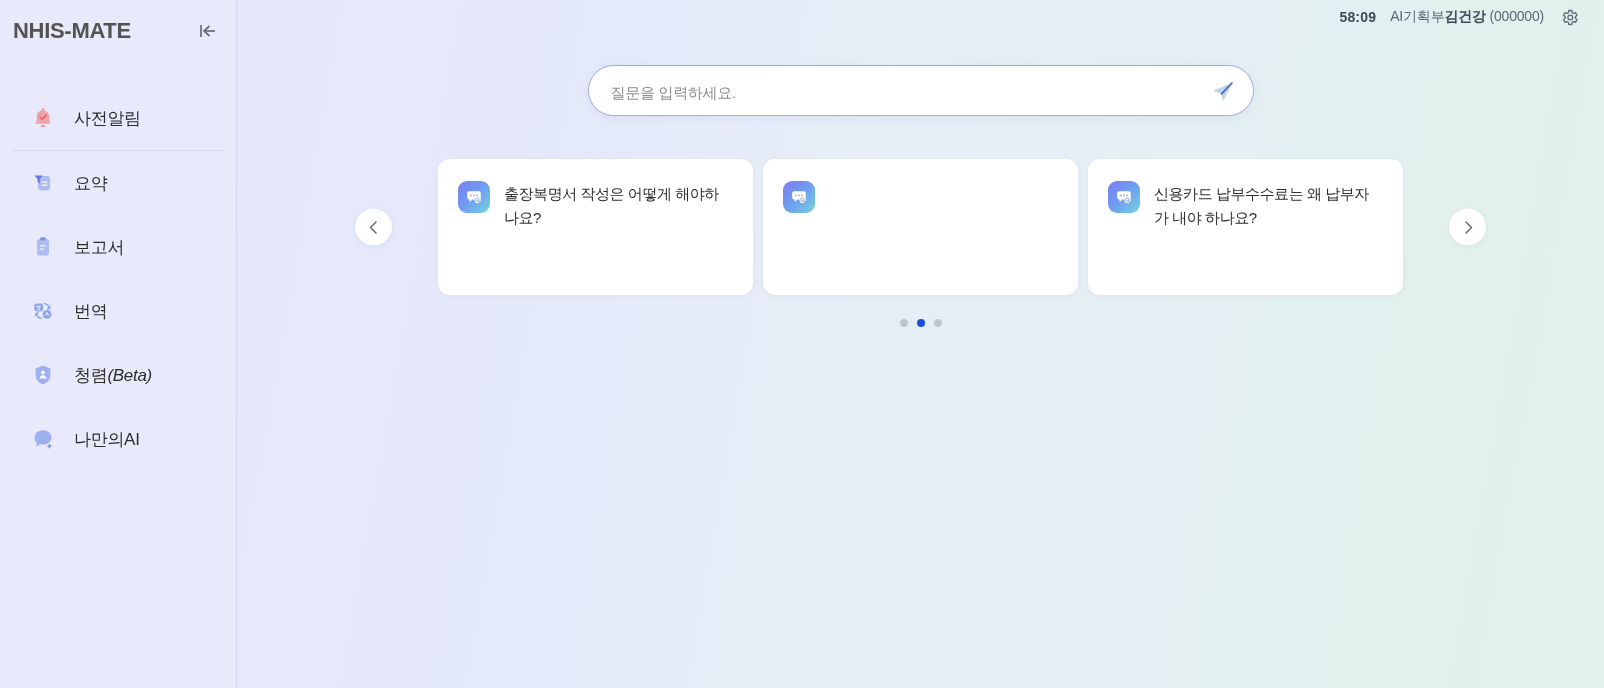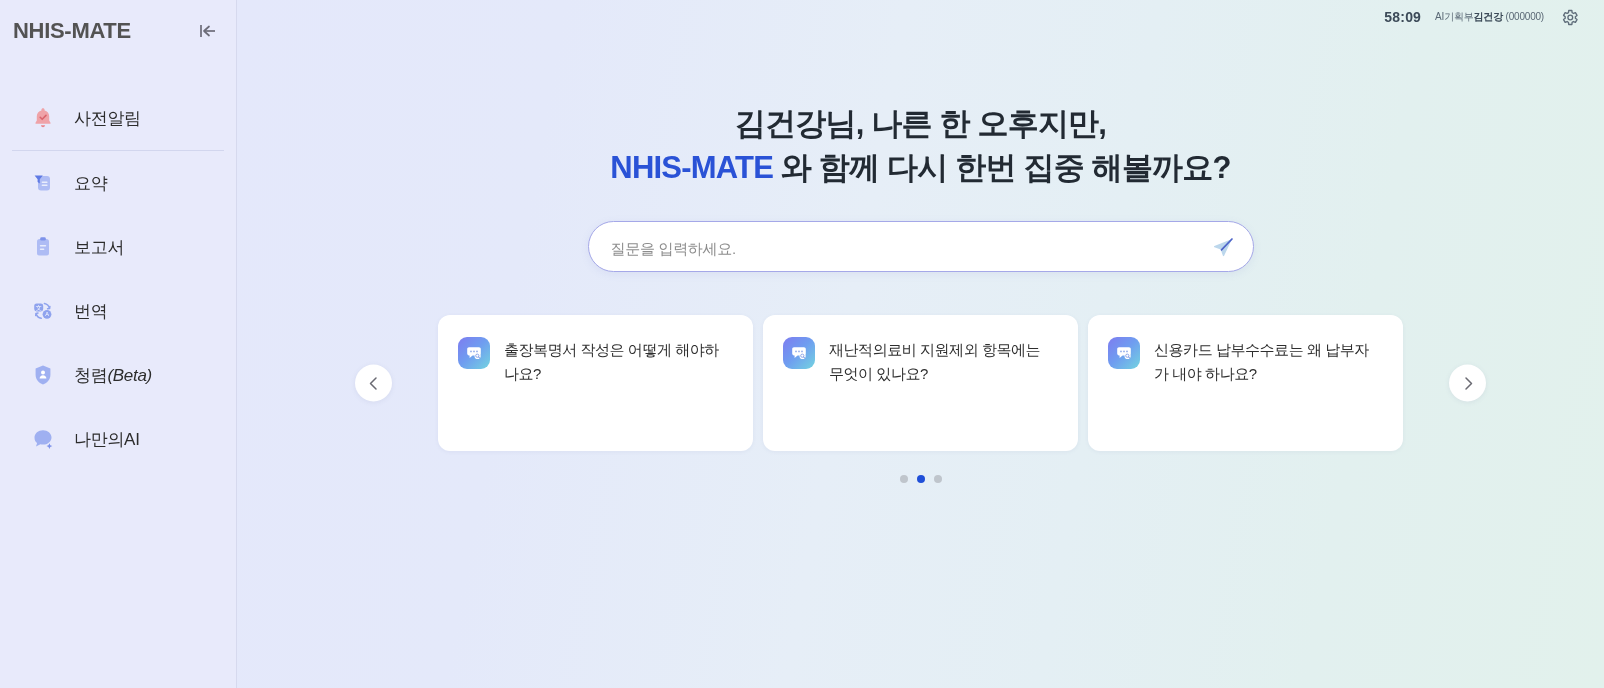--- a/index.html
+++ b/index.html
@@ -85,21 +85,21 @@
     padding-right: 24px;
     gap: 14px;
   }
   .timer {
     font-size: 14px;
     font-weight: bold;
     color: #3c4a58;
     letter-spacing: 0.2px;
   }
   .user-info {
-    font-size: 10px;
+    font-size: 14px;
     color: #5a6875;
     letter-spacing: -0.2px;
   }
   .user-info b { color: #3c4a58; font-weight: bold; }
   .gear-btn {
     width: 22px; height: 22px;
     display: flex; align-items: center; justify-content: center;
     cursor: pointer;
   }
 
@@ -324,24 +324,20 @@
     <div class="timer">58:09</div>
     <div class="user-info"><span>AI기획부</span><b>김건강</b> <span>(000000)</span></div>
     <div class="gear-btn">
       <svg width="19" height="19" viewBox="0 0 24 24">
         <path d="M19.4 13a7.8 7.8 0 0 0 0-2l2.1-1.6-2-3.5-2.5 1a7.7 7.7 0 0 0-1.7-1L15 3.1h-4l-.3 2.7c-.6.3-1.2.6-1.7 1l-2.5-1-2 3.5L6.6 11a7.8 7.8 0 0 0 0 2l-2.1 1.6 2 3.5 2.5-1c.5.4 1.1.8 1.7 1l.3 2.7h4l.3-2.7c.6-.3 1.2-.6 1.7-1l2.5 1 2-3.5z" fill="none" stroke="#5f6d7a" stroke-width="1.7" stroke-linejoin="round"></path>
         <circle cx="13" cy="12" r="3" fill="none" stroke="#5f6d7a" stroke-width="1.7"></circle>
       </svg>
     </div>
   </div>
 
-  <div class="headline">
-    <div class="headline-row">김건강님, 나른 한 오후지만,</div>
-    <div class="headline-row"><span class="headline-brand">NHIS-MATE</span><span> 와 함께 다시 한번 집중 해볼까요?</span></div>
-  </div>
 
   <div class="search-wrap">
     <div class="search-box">
       <input class="search-input" type="text" placeholder="질문을 입력하세요." style="">
     </div>
     <div class="send-btn">
       <svg width="24" height="24" viewBox="0 0 24 24">
         <path d="M21 4L3.4 11.1c-.6.2-.6 1 0 1.2l6.3 2.2 2.2 6.3c.2.6 1 .6 1.2 0z" fill="#bcd7ec"></path>
         <path d="M21 4l-10.5 10.9" fill="none" stroke="#4d63c8" stroke-width="1.7" stroke-linecap="round"></path>
       </svg>
@@ -371,21 +367,20 @@
           <svg width="20" height="20" viewBox="0 0 20 20">
             <path d="M5 4.2h10c1 0 1.8.8 1.8 1.8v4.6c0 1-.8 1.8-1.8 1.8H8.6L5.6 15v-2.6H5c-1 0-1.8-.8-1.8-1.8V6c0-1 .8-1.8 1.8-1.8z" fill="#fff"></path>
             <circle cx="7" cy="8.4" r="0.85" fill="#8ea7e8"></circle>
             <circle cx="10" cy="8.4" r="0.85" fill="#8ea7e8"></circle>
             <circle cx="13" cy="8.4" r="0.85" fill="#8ea7e8"></circle>
             <circle cx="13.6" cy="13" r="3.1" fill="#fff"></circle>
             <circle cx="13.3" cy="12.7" r="1.6" fill="none" stroke="#8ea7e8" stroke-width="1"></circle>
             <line x1="14.5" y1="13.9" x2="15.8" y2="15.2" stroke="#8ea7e8" stroke-width="1.1" stroke-linecap="round"></line>
           </svg>
         </span>
-        <span class="card-text">재난적의료비 지원제외 항목에는 무엇이 있나요?</span>
       </div>
 
       <div class="card">
         <span class="card-icon">
           <svg width="20" height="20" viewBox="0 0 20 20">
             <path d="M5 4.2h10c1 0 1.8.8 1.8 1.8v4.6c0 1-.8 1.8-1.8 1.8H8.6L5.6 15v-2.6H5c-1 0-1.8-.8-1.8-1.8V6c0-1 .8-1.8 1.8-1.8z" fill="#fff"></path>
             <circle cx="7" cy="8.4" r="0.85" fill="#8ea7e8"></circle>
             <circle cx="10" cy="8.4" r="0.85" fill="#8ea7e8"></circle>
             <circle cx="13" cy="8.4" r="0.85" fill="#8ea7e8"></circle>
             <circle cx="13.6" cy="13" r="3.1" fill="#fff"></circle>

